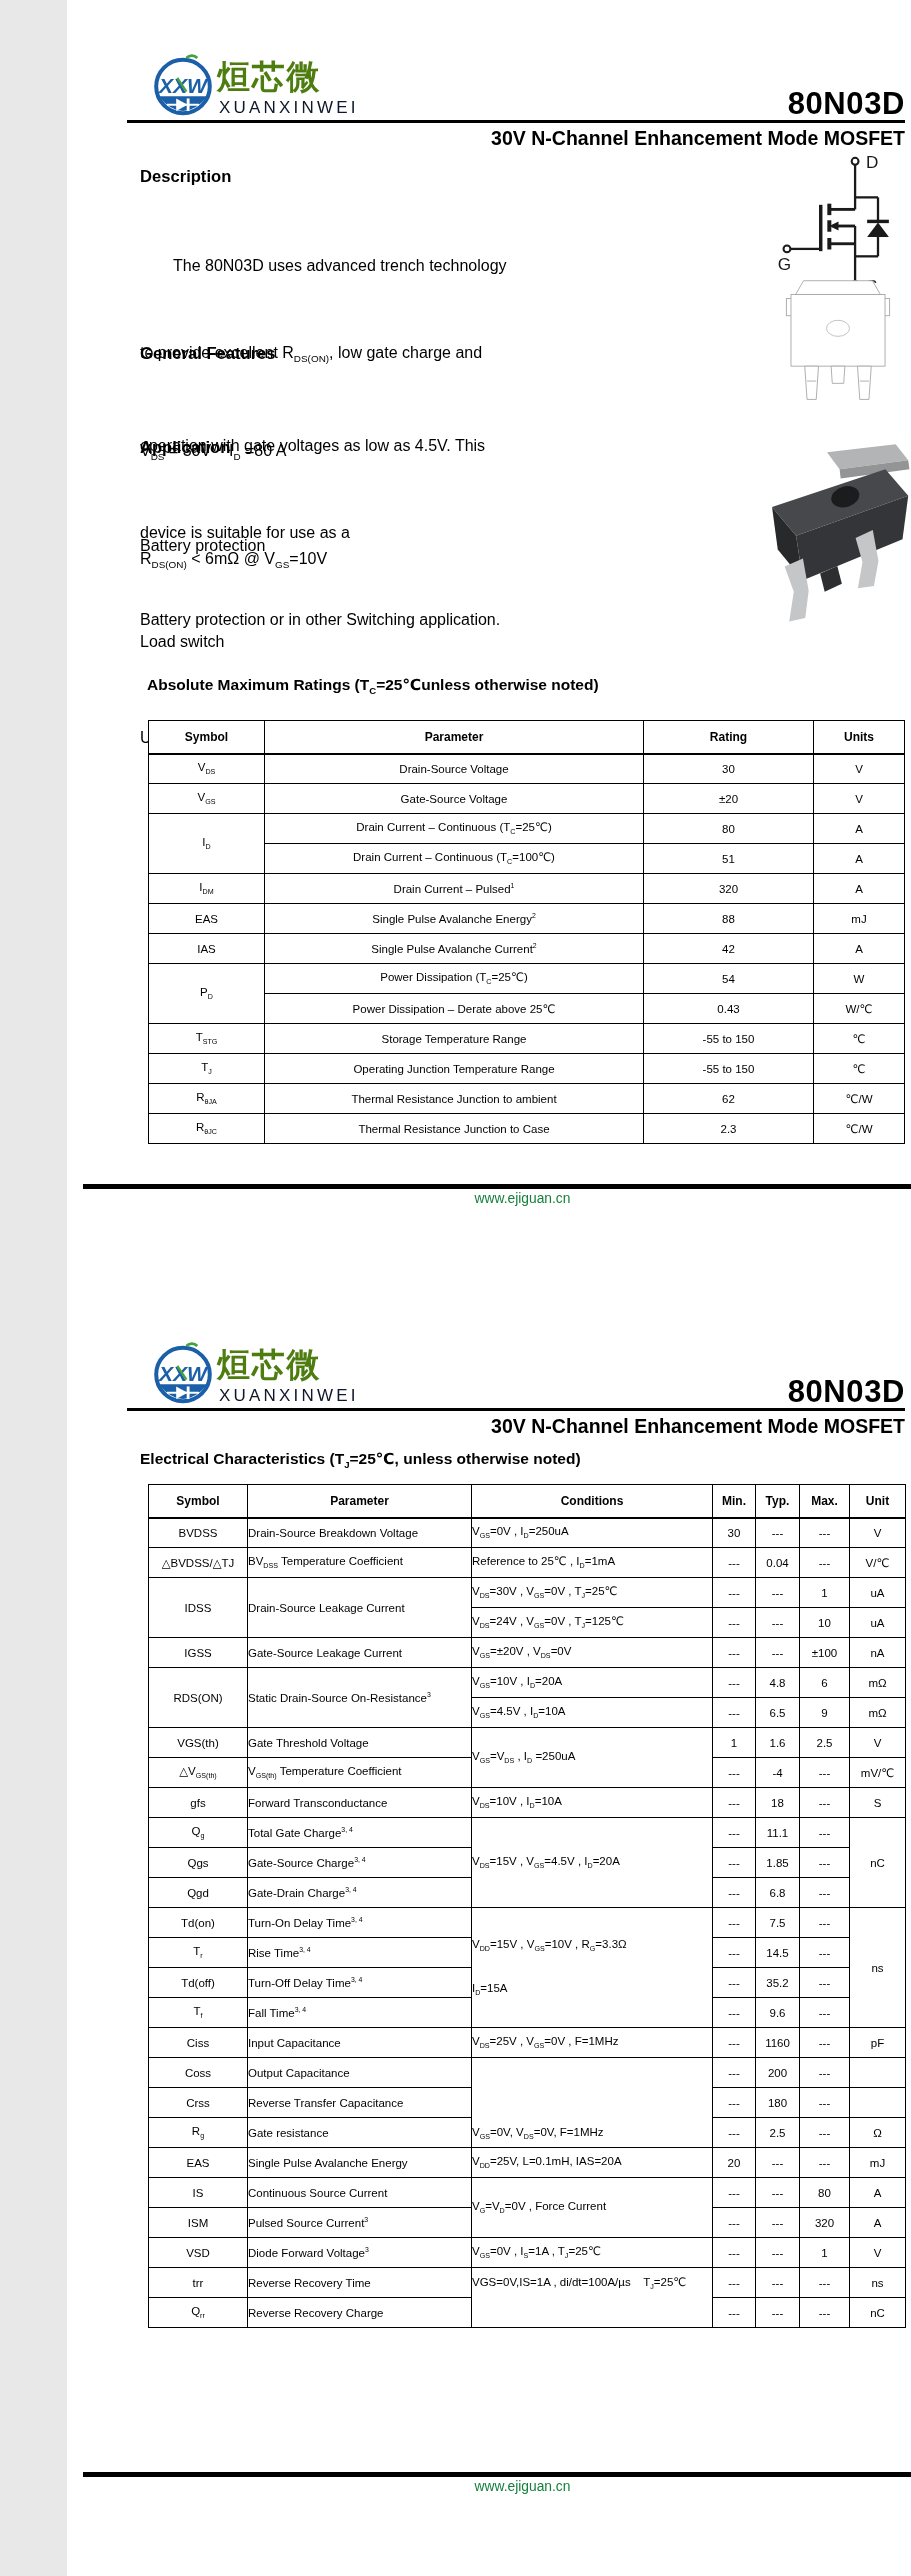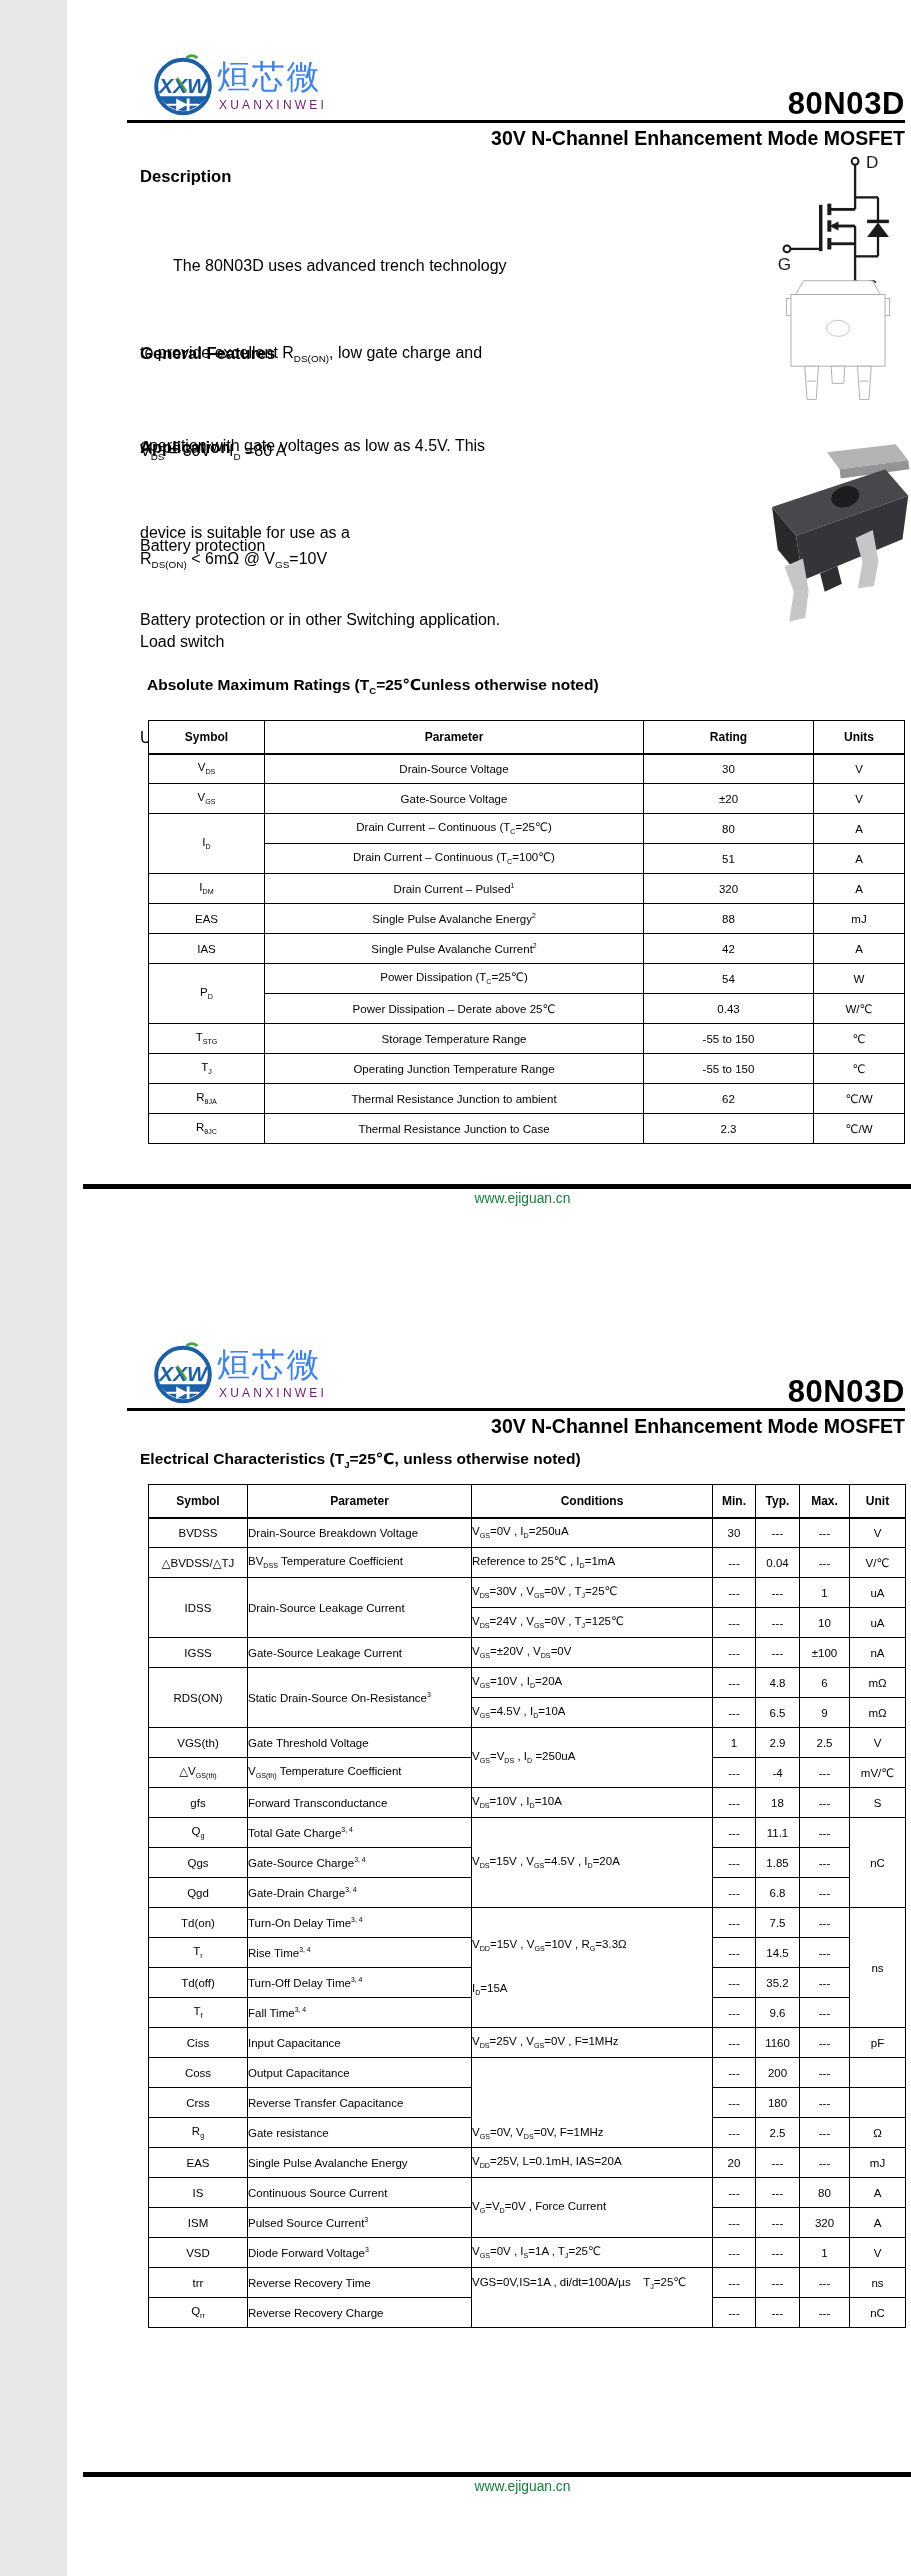--- a/index.html
+++ b/index.html
@@ -2,22 +2,22 @@
 <html style="font-size:9.2px"><head>
 <meta charset="utf-8">
 <style>
   html,body{margin:0;padding:0;background:#e8e8e8;}
   .sheet{width:777px;margin:0 auto;background:#fff;}
   .page{position:relative;width:911px;height:1288px;background:#fff;overflow:hidden;
         font-family:"Liberation Sans","DejaVu Sans",sans-serif;color:#000;}
   .abs{position:absolute;}
   
   .logo-svg{position:absolute;left:85px;top:54px;}
-  .brand-cn{position:absolute;left:150px;top:55px;font-size:33px;font-weight:400;letter-spacing:1.7px;color:#3b82f6;}
-  .brand-en{position:absolute;left:152px;top:98px;font-size:12px;letter-spacing:3.2px;font-weight:500;color:#701a75;}
+  .brand-cn{position:absolute;left:150px;top:55px;font-size:33px;font-weight:700;letter-spacing:1.7px;color:#4d7c0f;}
+  .brand-en{position:absolute;left:152px;top:98px;font-size:17px;letter-spacing:3.2px;font-weight:500;color:#0f172a;}
   .part-no{position:absolute;right:73px;top:86px;font-size:31px;font-weight:700;letter-spacing:0.6px;}
   .hrule{position:absolute;left:60px;top:120px;width:778px;height:2.9px;background:#000;}
   .subtitle{position:absolute;right:73px;top:127px;font-size:19.5px;font-weight:700;}
   
   .sec-h{position:absolute;left:73px;font-size:16.6px;font-weight:700;}
   .body-lines{position:absolute;left:73px;font-size:16px;line-height:29px;white-space:pre;}
   .body-lines.wide{line-height:34px;}
   .body-lines.app{line-height:32px;}
   .desc div:first-child{text-indent:33px;}
   
@@ -340,21 +340,21 @@
             <td>---</td>
             <td>6.5</td>
             <td>9</td>
             <td>mΩ</td>
           </tr>
     <tr>
             <td>VGS(th)</td>
             <td class="l">Gate Threshold Voltage</td>
             <td rowspan="2" class="l">V<sub>GS</sub>=V<sub>DS</sub> , I<sub>D</sub> =250uA</td>
             <td>1</td>
-            <td>2.9</td>
+            <td>1.6</td>
             <td>2.5</td>
             <td>V</td>
           </tr>
     <tr>
             <td>△V<sub>GS(th)</sub></td>
             <td class="l">V<sub>GS(th)</sub> Temperature Coefficient</td>
             <td>---</td>
             <td>-4</td>
             <td>---</td>
             <td>mV/℃</td>

